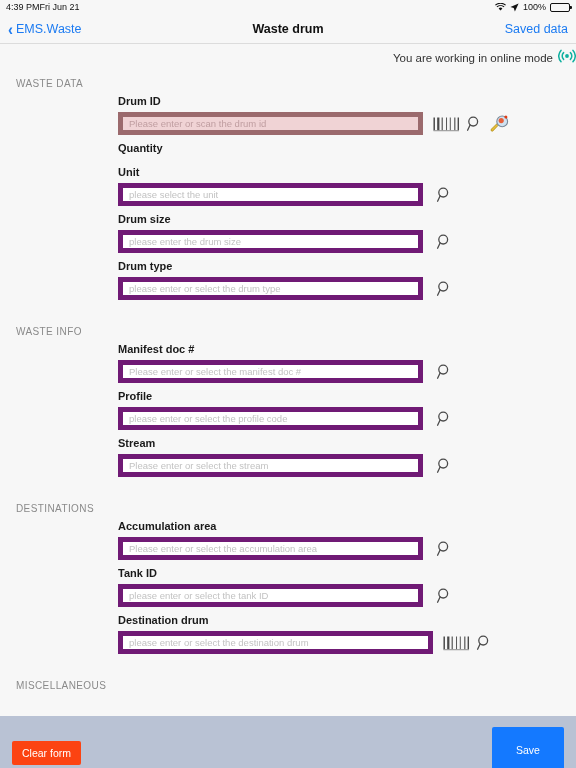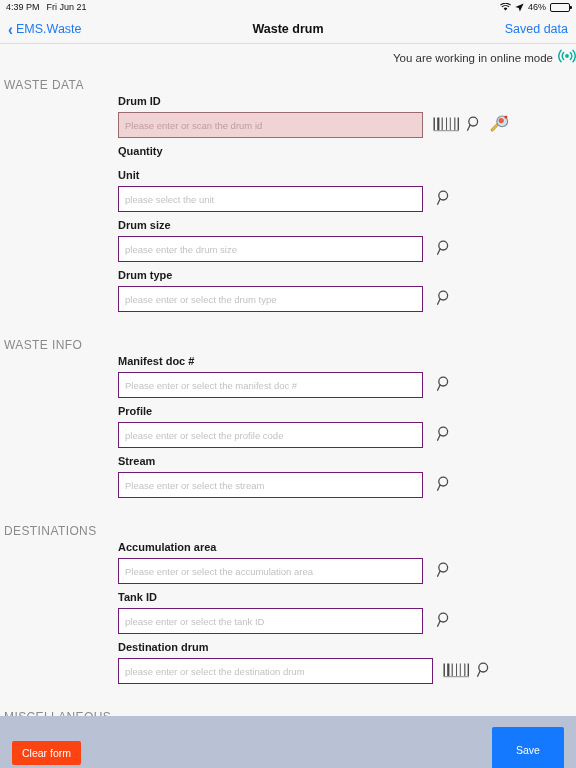--- a/index.html
+++ b/index.html
@@ -21,21 +21,21 @@
   .status-bar {
     height: 14px;
     background: #f7f7f7;
     display: flex;
     align-items: center;
     padding: 0 6px;
     font-size: 9px;
     color: #111;
     position: relative;
   }
-  .status-left { display: flex; align-items: center; gap: 7px; font-weight: 500; }
+  .status-left { display: flex; align-items: center; font-weight: 500; }
   .status-right {
     margin-left: auto;
     display: flex;
     align-items: center;
     gap: 4px;
     font-weight: 500;
   }
   .wifi-icon { display: inline-block; width: 11px; height: 9px; }
   .loc-icon  { display: inline-block; width: 9px;  height: 9px; }
   .battery {
@@ -112,24 +112,24 @@
   .form-area {
     position: absolute;
     top: 72px;
     left: 0; right: 0;
     bottom: 52px;
     background: #f7f7f7;
     overflow: hidden;
   }
 
   .section-label {
-    font-size: 12px;
+    font-size: 10px;
     color: #8a8a8a;
     letter-spacing: 0.4px;
-    padding: 6px 0 0 4px;
+    padding: 6px 0 0 16px;
     height: 22px;
   }
 
   .field-row {
     display: flex;
     align-items: flex-start;
     padding-left: 118px;
     margin-bottom: 6px;
   }
   .field-col { display: flex; flex-direction: column; }
@@ -137,26 +137,26 @@
   .field-label {
     font-size: 11px;
     font-weight: 700;
     color: #1a1a1a;
     margin-bottom: 4px;
     line-height: 14px;
   }
 
   .field-input {
     height: 23px;
-    border: 1px solid #701a75;
+    border: 5px solid #701a75;
     background: #ffffff;
     font-family: "Liberation Sans", sans-serif;
     font-size: 9.5px;
     color: #333;
-    padding: 12px 6px;
+    padding: 0 6px;
     outline: none;
   }
   .field-input::placeholder { color: #c2c2c2; }
 
   .field-input.required {
     background: #f0d3d5;
     border-color: #9b6a6d;
   }
   .field-input.required::placeholder { color: #bf9da0; }
 
@@ -227,21 +227,21 @@
         <path d="M5.5 7.6 L3.6 5.5 a2.7 2.7 0 0 1 3.8 0 Z" fill="#111"></path>
         <path d="M1.9 3.9 a5.2 5.2 0 0 1 7.2 0" stroke="#111" stroke-width="1.1" fill="none"></path>
         <path d="M0.4 2.2 a7.6 7.6 0 0 1 10.2 0" stroke="#111" stroke-width="1.1" fill="none"></path>
       </svg>
     </span>
     <span class="loc-icon">
       <svg width="9" height="9" viewBox="0 0 9 9">
         <path d="M8.6 0.4 L0.4 3.9 L3.7 5.0 L4.9 8.6 Z" fill="#111"></path>
       </svg>
     </span>
-    <span>46%</span>
+    <span>100%</span>
     <span class="battery">
       <span class="battery-fill"></span>
     </span>
   </div>
 </div>
 
 <div class="nav-bar">
   <div class="nav-back">
     <span class="chev">‹</span>
     <span>EMS.Waste</span>

